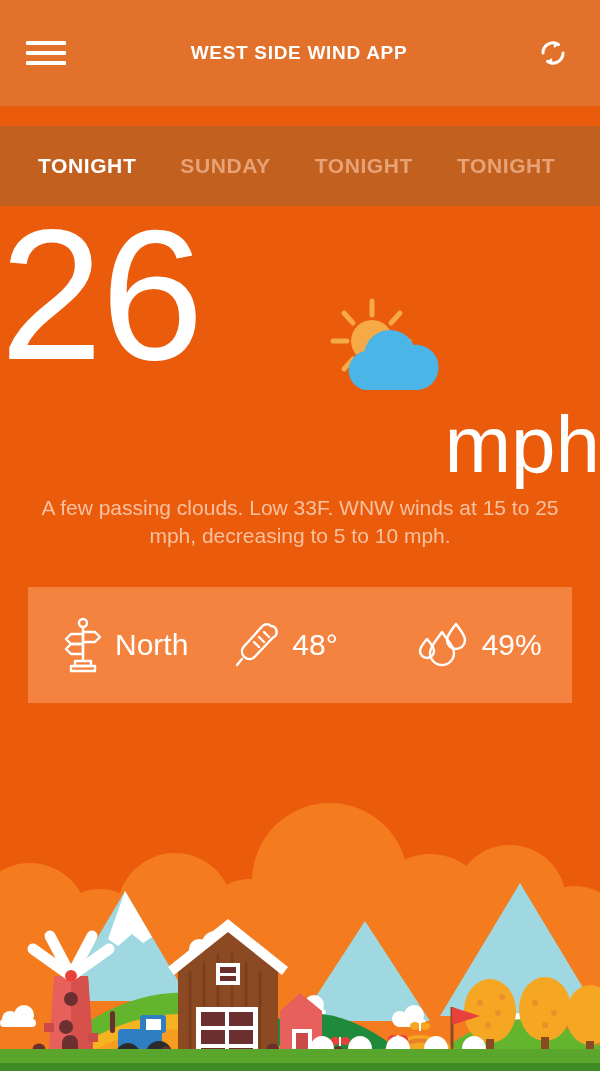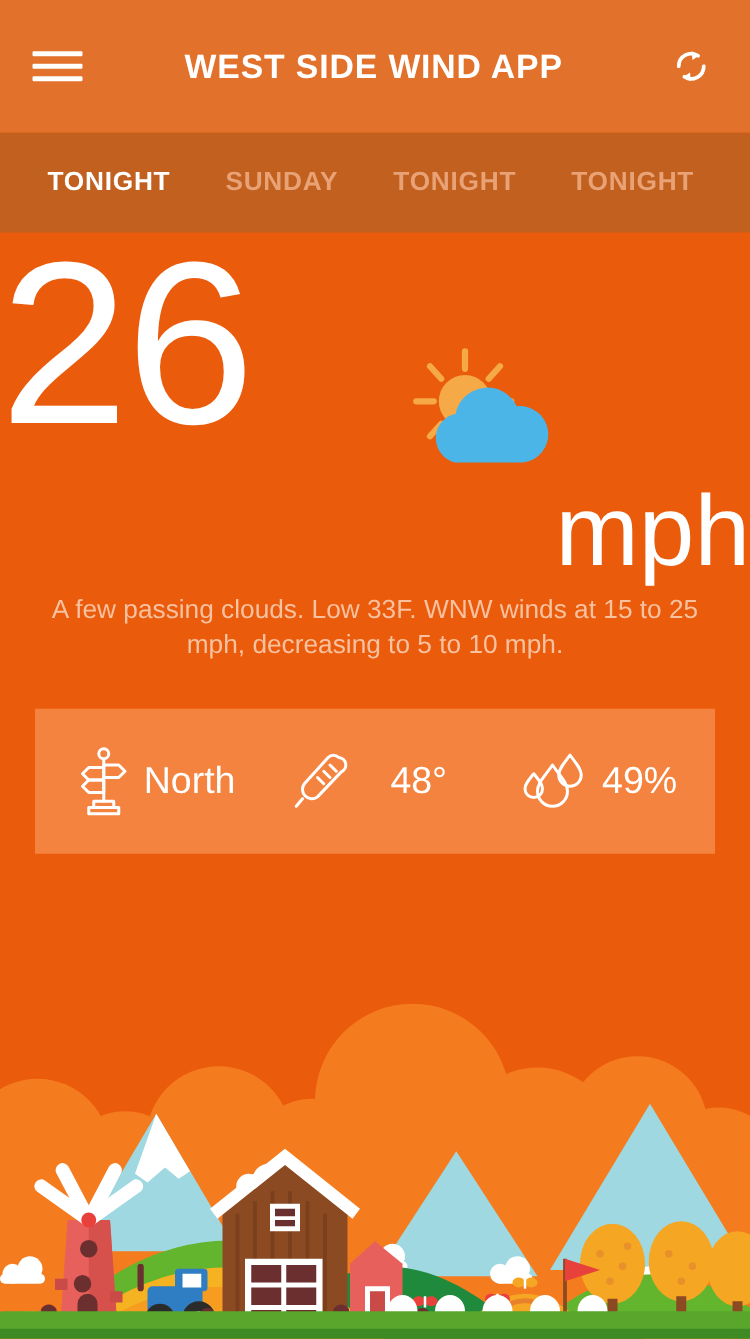--- a/index.html
+++ b/index.html
@@ -18,37 +18,38 @@
     align-items:center;
     justify-content:space-between;
     padding:0 26px;
     position:relative;
     z-index:6;
   }
   .hamburger { width:40px; height:30px; display:flex; flex-direction:column; justify-content:space-between; padding:3px 0; cursor:pointer; }
   .hamburger span { display:block; height:4px; background:#fff; border-radius:1px; width:100%; }
   .app-title {
     color:#fff;
-    font-size:27px;
+    font-size:19px;
     font-weight:bold;
     letter-spacing:.7px;
     white-space:nowrap;
   }
   .refresh { width:42px; height:42px; display:flex; align-items:center; justify-content:center; cursor:pointer; }
 
   
   .tabs {
     height:80px;
     background:#c2601f;
     display:flex;
     align-items:center;
     padding:0 34px;
     gap:0;
     position:relative;
     z-index:5;
+    margin-top:20px;
   }
   .tab {
     color:#e8a276;
     font-size:21px;
     font-weight:bold;
     letter-spacing:.6px;
     white-space:nowrap;
     cursor:pointer;
     padding:0 22px;
   }
@@ -95,21 +96,21 @@
   }
 
   
   .stats {
     margin:37px 28px 0 28px;
     height:116px;
     background:#f58340;
     display:flex;
   }
   .stat { display:flex; align-items:center; flex:1; justify-content:flex-start; padding-left:34px; }
-  .stat:nth-child(2){ padding-left:14px;gap:20px; }
+  .stat:nth-child(2){ padding-left:14px; }
   .stat:nth-child(3){ padding-left:24px; }
   .stat-label { color:#fff; font-size:30px; font-weight:300; margin-left:11px; white-space:nowrap; }
 
   
   .scene { position:absolute; left:0; bottom:0; width:600px; height:300px; z-index:2; }
 </style>
 </head>
 <body>
 
 <div class="appbar">

